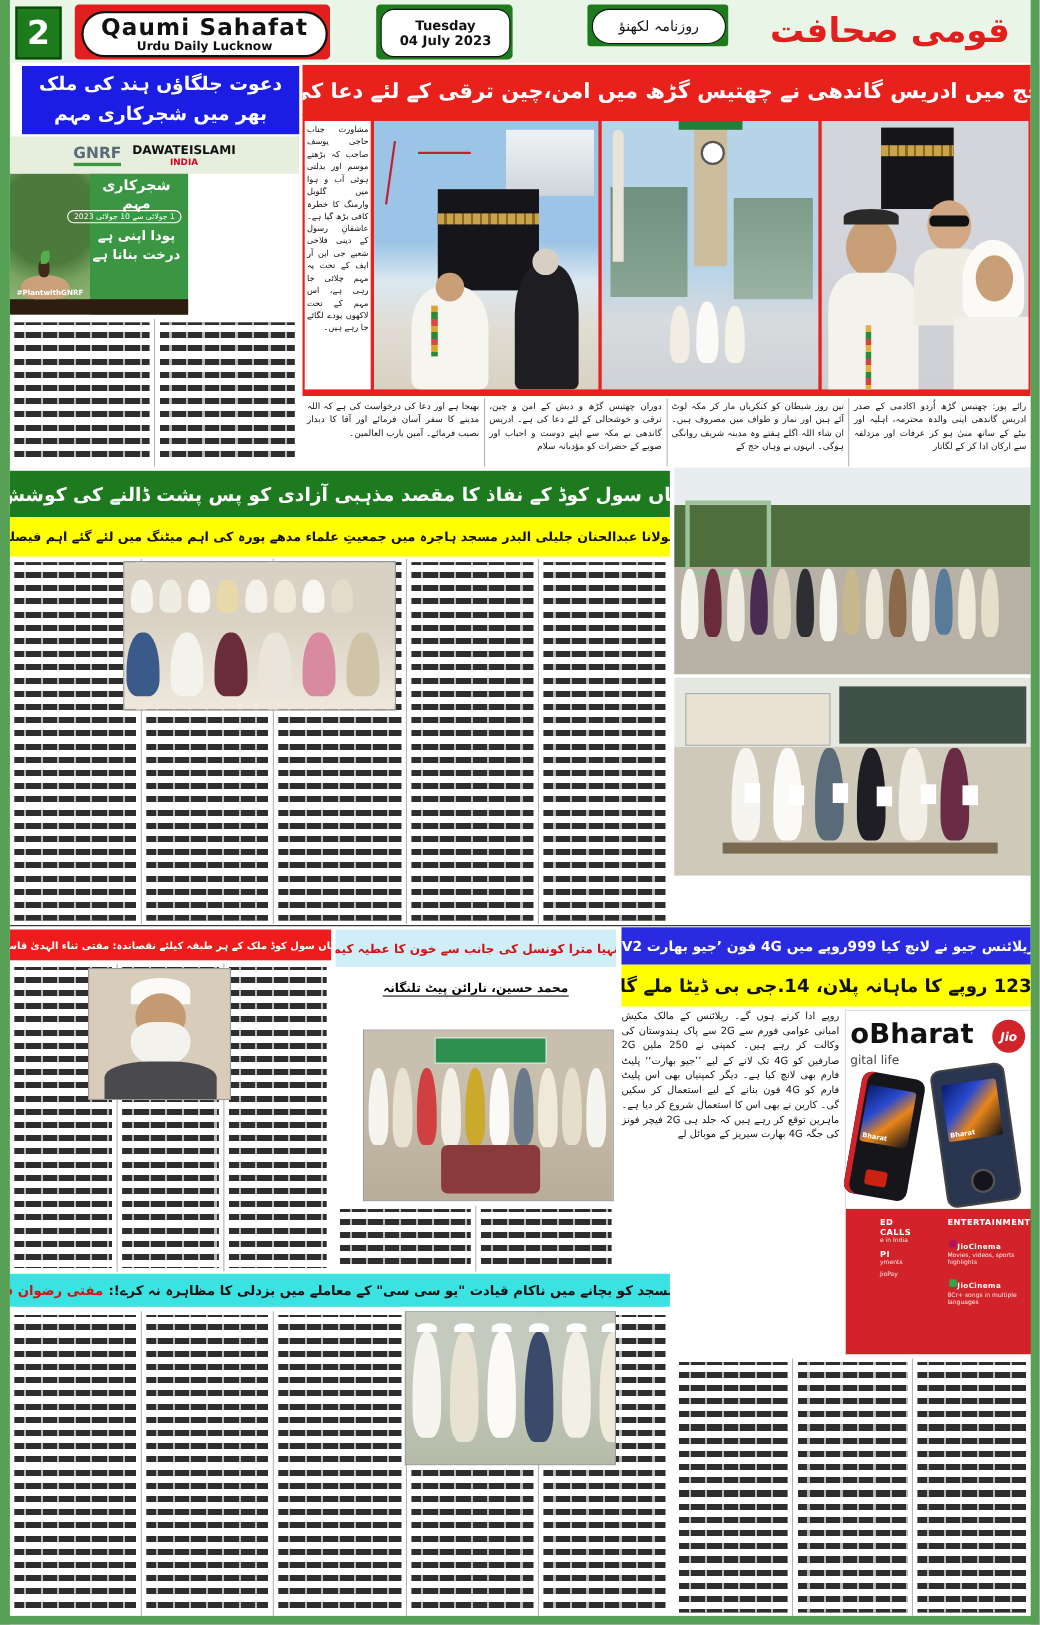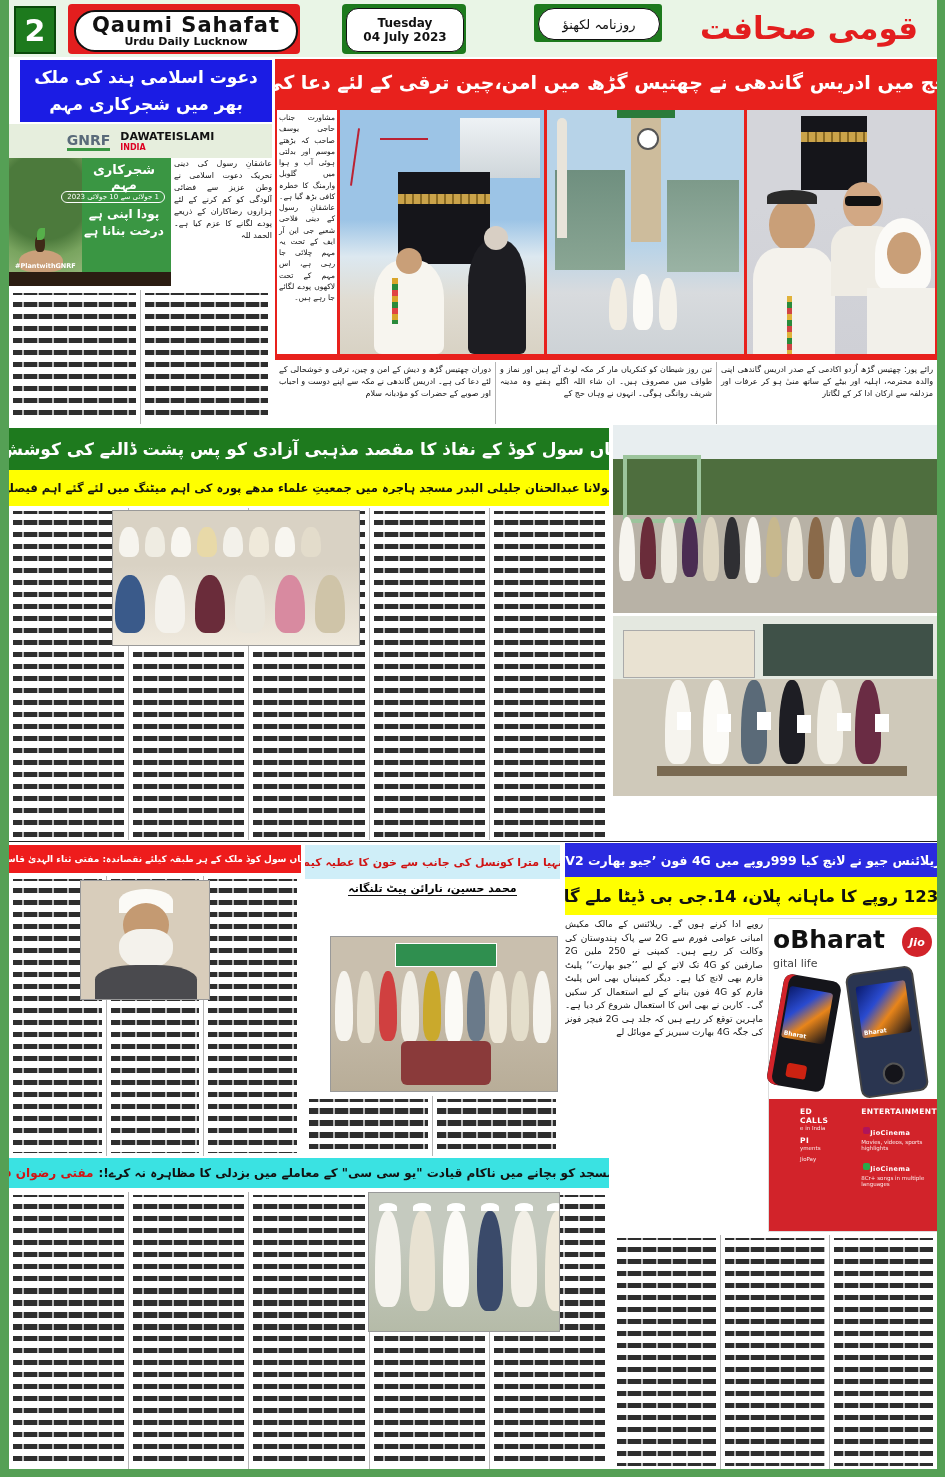--- a/index.html
+++ b/index.html
@@ -97,21 +97,21 @@
         <span class="dateline">Tuesday</span>
         <span class="dateline">04 July 2023</span>
       </div>
     </div>
     <div class="abs badgebox">
       <div class="badgeinner">روزنامہ لکھنؤ</div>
     </div>
     <div class="abs nameur">قومی صحافت</div>
   </div>
 
-  <div class="abs band blue-head">دعوت اسلامی ہند کی ملک بھر میں شجرکاری مہم</div>
+  <div class="abs band blue-head">دعوت جلگاؤں ہند کی ملک بھر میں شجرکاری مہم</div>
   <div class="abs band red-main">حج میں ادریس گاندھی نے چھتیس گڑھ میں امن،چین ترقی کے لئے دعا کی</div>
 
   <div class="abs" style="left:275px;top:104px;width:662px;height:256px;background:#e8211d;">
     <div class="ph urdu" style="left:2px;top:6px;width:60px;height:244px;background:#fff;font-size:7.5px;padding:2px;">مشاورت جناب حاجی یوسف صاحب کہ بڑھتے موسم اور بدلتی ہوئی آب و ہوا میں گلوبل وارمنگ کا خطرہ کافی بڑھ گیا ہے۔ عاشقانِ رسول کے دینی فلاحی شعبے جی این آر ایف کے تحت یہ مہم چلائی جا رہی ہے، اس مہم کے تحت لاکھوں پودے لگائے جا رہے ہیں۔</div>
 
     <div class="ph" style="left:65px;top:6px;width:204px;height:244px;background:linear-gradient(#9cc4e6 0 45%,#dce8f0 60%,#e0dcd2 78%,#d8d2c4 100%);">
       <div class="abs" style="left:14px;top:18px;width:2px;height:58px;background:#b23;transform:rotate(8deg);"></div>
       <div class="abs" style="left:40px;top:28px;width:48px;height:2px;background:#b23;"></div>
       <div class="abs" style="left:120px;top:8px;width:80px;height:60px;background:linear-gradient(#eef2f5,#cfd6da);"></div>
       <div class="kaaba" style="left:58px;top:62px;width:92px;height:92px;">
@@ -151,41 +151,41 @@
       <div class="head" style="left:140px;top:122px;width:34px;height:42px;"></div>
       <div class="abs" style="left:120px;top:178px;width:68px;height:66px;background:#f2f0ea;"></div>
       <div class="abs" style="left:40px;top:186px;width:5px;height:58px;background:repeating-linear-gradient(#e0b23a 0 6px,#2a8a3a 6px 12px,#d04444 12px 18px);"></div>
     </div>
   </div>
 
   <div class="abs cols" style="left:275px;top:362px;width:662px;height:62px;">
     <div class="urdu" style="font-size:8px;padding:2px 4px;">رائے پور: چھتیس گڑھ اُردو اکادمی کے صدر ادریس گاندھی اپنی والدہ محترمہ، اہلیہ اور بیٹے کے ساتھ منیٰ ہو کر عرفات اور مزدلفہ سے ارکان ادا کر کے لگاتار</div>
     <div class="urdu" style="font-size:8px;padding:2px 4px;">تین روز شیطان کو کنکریاں مار کر مکہ لوٹ آئے ہیں اور نماز و طواف میں مصروف ہیں۔ ان شاء اللہ اگلے ہفتے وہ مدینہ شریف روانگی ہوگی۔ انہوں نے وہاں حج کے</div>
     <div class="urdu" style="font-size:8px;padding:2px 4px;">دوران چھتیس گڑھ و دیش کے امن و چین، ترقی و خوشحالی کے لئے دعا کی ہے۔ ادریس گاندھی نے مکہ سے اپنے دوست و احباب اور صوبے کے حضرات کو مؤدبانہ سلام</div>
+    <div class="urdu" style="font-size:8px;padding:2px 4px;">بھیجا ہے اور دعا کی درخواست کی ہے کہ اللہ مدینے کا سفر آسان فرمائے اور آقا کا دیدار نصیب فرمائے۔ آمین یارب العالمین۔</div>
   </div>
 
   <div class="abs" style="left:9px;top:124px;width:263px;height:34px;background:#e6eedd;display:flex;align-items:center;justify-content:center;gap:10px;">
     <span style="font-weight:bold;font-size:14px;color:#5a6b7a;border-bottom:3px solid #3a9643;">GNRF</span>
     <span style="font-weight:bold;font-size:11px;color:#111;">
-      <span>DAWATEISLAMI</span><span style="color:#d02;font-size:8px;display:block;text-align:left;">INDIA</span>
+      <span>DAWATEISLAMI</span><span style="color:#d02;font-size:8px;display:block;text-align:center;">INDIA</span>
     </span>
   </div>
   <div class="abs poster" style="top:158px;height:128px;">
     <div class="abs" style="right:4px;top:4px;width:86px;text-align:center;color:#fff;font-weight:bold;font-size:13px;direction:rtl;">شجرکاری مہم</div>
     <div class="abs" style="right:6px;top:26px;"><span class="pill">1 جولائی سے 10 جولائی 2023</span></div>
     <div class="abs" style="right:4px;top:48px;width:86px;text-align:center;color:#fff;font-weight:bold;font-size:12px;direction:rtl;line-height:1.4;">
       <span>پودا اپنی ہے</span><br><span>درخت بنانا ہے</span>
     </div>
     <div class="abs" style="left:0;bottom:0;width:100%;height:14px;background:#2b1d12;"></div>
     <div class="abs" style="left:10px;bottom:14px;width:44px;height:22px;background:#caa07a;border-radius:50% 50% 30% 30%;"></div>
     <div class="abs" style="left:26px;bottom:34px;width:10px;height:16px;background:#3f2a18;border-radius:40%;"></div>
     <div class="abs" style="left:28px;bottom:46px;width:8px;height:12px;background:#56b04a;border-radius:50% 0 50% 0;"></div>
     <div class="abs" style="left:6px;bottom:16px;color:#fff;font-weight:bold;font-size:6.5px;">#PlantwithGNRF</div>
   </div>
-  <div class="abs urdu" style="left:174px;top:158px;width:98px;height:128px;font-size:8px;">عاشقانِ رسول کی دینی تحریک دعوت اسلامی نے وطن عزیز سے فضائی آلودگی کو کم کرنے کے لئے ہزاروں رضاکاران کے ذریعے پودے لگانے کا عزم کیا ہے۔ الحمد للہ</div>
   <div class="abs cols" style="left:9px;top:290px;width:263px;height:134px;">
     <div class="sim"></div>
     <div class="sim"></div>
   </div>
 
   <div class="abs band green-band">یکساں سول کوڈ کے نفاذ کا مقصد مذہبی آزادی کو پس پشت ڈالنے کی کوشش ہے</div>
   <div class="abs band yellow-band">مولانا عبدالحنان جلیلی البدر مسجد ہاجرہ میں جمعیتِ علماء مدھے پورہ کی اہم میٹنگ میں لئے گئے اہم فیصلے</div>
   <div class="abs cols" style="left:9px;top:508px;width:600px;height:332px;">
     <div class="sim"></div>
     <div class="sim"></div>
@@ -257,21 +257,21 @@
     <div class="sim"></div>
   </div>
   <div class="ph" style="left:80px;top:880px;width:130px;height:120px;background:#d8cdbb;border:1px solid #999;">
     <div class="abs" style="left:38px;top:8px;width:54px;height:24px;background:#fbfaf6;border-radius:50% 50% 0 0;"></div>
     <div class="head" style="left:42px;top:22px;width:46px;height:44px;background:#c49a72;"></div>
     <div class="abs" style="left:38px;top:48px;width:54px;height:40px;background:#f4f2ec;border-radius:40% 40% 50% 50%;"></div>
     <div class="abs" style="left:14px;top:84px;width:102px;height:36px;background:#4a4a4e;border-radius:40% 40% 0 0;"></div>
   </div>
 
   <div class="abs band blood-band">سنہیا مترا کونسل کی جانب سے خون کا عطیہ کیمپ</div>
-  <div class="abs" style="left:305px;top:882px;width:255px;height:24px;display:flex;align-items:flex-start;justify-content:center;">
+  <div class="abs" style="left:305px;top:882px;width:255px;height:24px;display:flex;align-items:flex-end;justify-content:center;">
     <span style="font-weight:bold;font-size:11px;border-bottom:1px solid #111;direction:rtl;">محمد حسین، نارائن پیٹ تلنگانہ</span>
   </div>
   <div class="ph" style="left:330px;top:936px;width:228px;height:156px;background:linear-gradient(#c9bfae 0 30%,#b8ad98 100%);border:1px solid #999;">
     <div class="abs" style="left:64px;top:6px;width:100px;height:22px;background:#2f8f4f;border:1px solid #fff;color:#fff;font-size:6px;display:flex;align-items:center;justify-content:center;"></div>
     <div style="position:absolute;left:4px;top:34px;display:flex;gap:4px;">
       <span class="fig" style="width:18px;height:70px;background:#f6f4ee;"></span>
         <span class="fig" style="width:18px;height:72px;background:#e8e2d2;"></span>
       <span class="fig" style="width:18px;height:70px;background:#d04040;"></span>
         <span class="fig" style="width:18px;height:72px;background:#f2efe6;"></span>
       <span class="fig" style="width:18px;height:70px;background:#caa92c;"></span>

